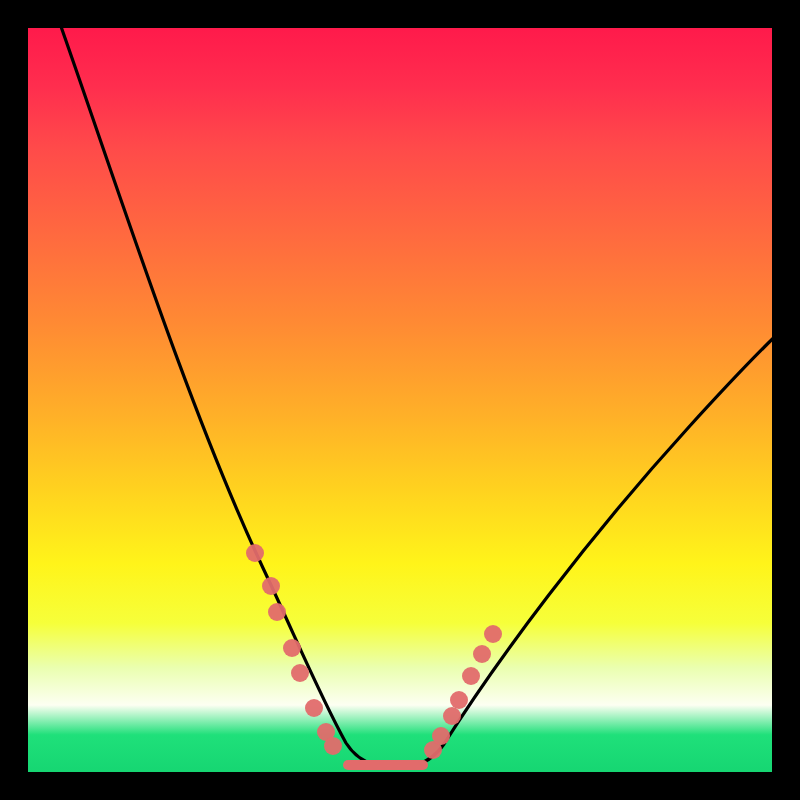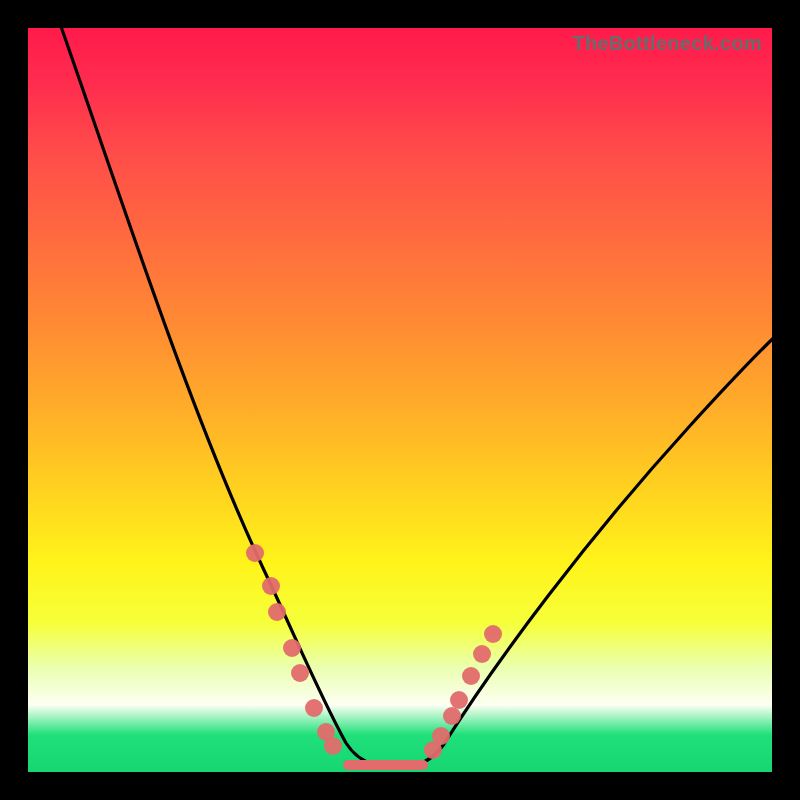--- a/index.html
+++ b/index.html
@@ -66,21 +66,20 @@
     stroke-width: 10;
     stroke-linecap: round;
   }
 </style>
 </head>
 <body>
 
 <div class="frame">
   <div class="plot">
 
-    <div class="watermark">TheBottleneck.com</div>
 
     <svg class="curve" viewBox="0 0 744 744" preserveAspectRatio="none">
       <path d="M 30 -10
                C 90 160, 160 380, 235 540
                C 268 610, 292 668, 318 715
                C 330 734, 350 740, 368 740
                C 386 740, 404 734, 416 716
                C 470 630, 560 510, 660 400
                C 700 356, 730 324, 760 296" fill="none" stroke="#000" stroke-width="3.2"></path>
 

